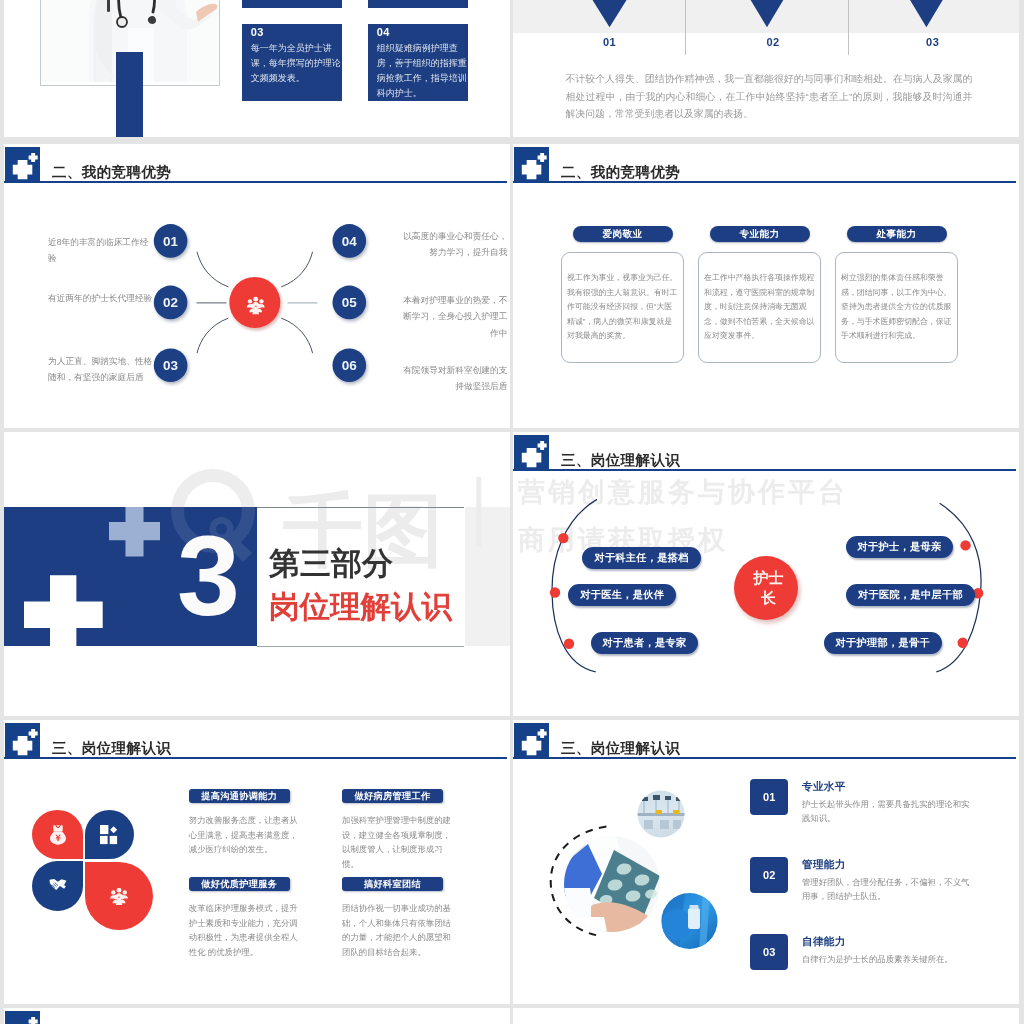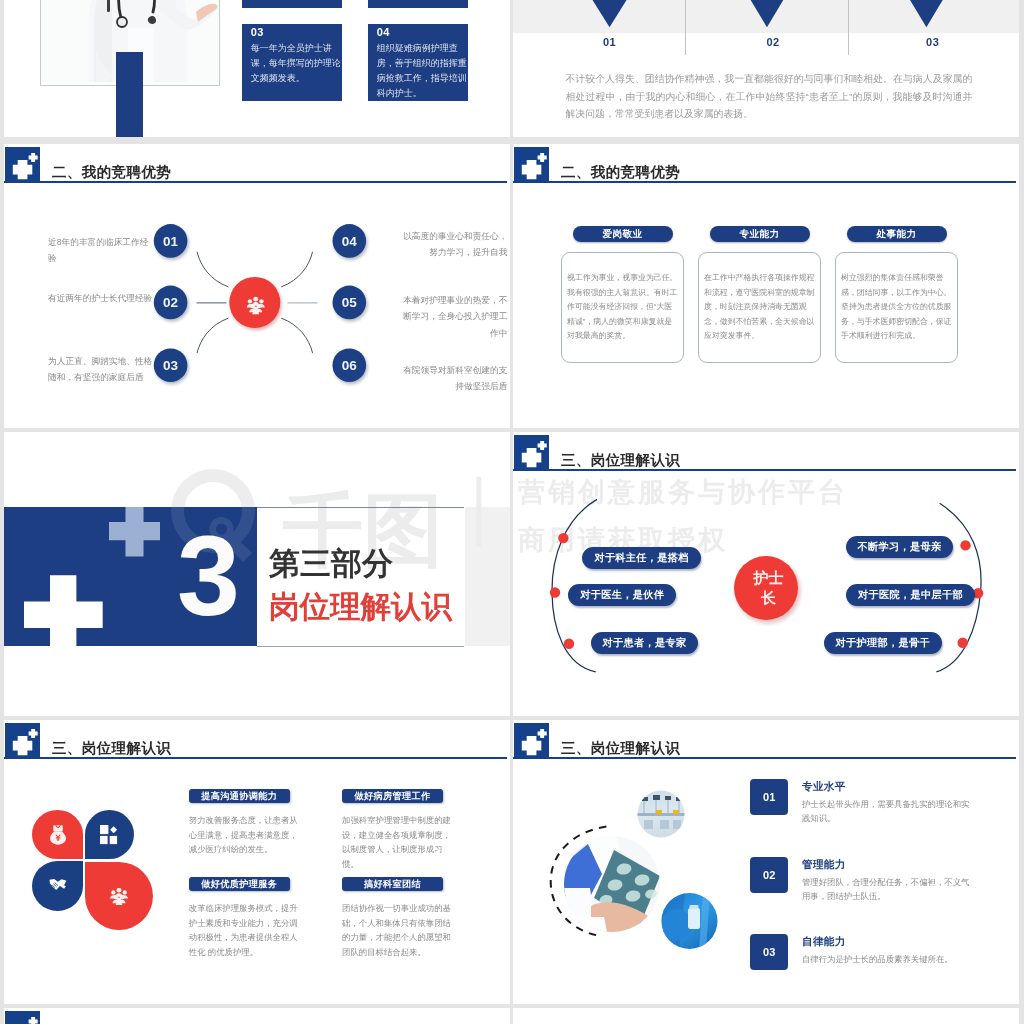--- a/index.html
+++ b/index.html
@@ -327,21 +327,21 @@
         </filter>
       </defs>
     </svg>
     <div class="rc6">
       <div>护士</div>
       <div>长</div>
     </div>
     <div class="pill6" style="left:69.4px;top:115px">对于科主任，是搭档</div>
     <div class="pill6" style="left:55.3px;top:151.7px">对于医生，是伙伴</div>
     <div class="pill6" style="left:77.5px;top:199.7px">对于患者，是专家</div>
-    <div class="pill6" style="left:332.5px;top:103.5px">不断学习，是母亲</div>
+    <div class="pill6" style="left:332.5px;top:103.5px">对于护士，是母亲</div>
     <div class="pill6" style="left:333.1px;top:151.9px">对于医院，是中层干部</div>
     <div class="pill6" style="left:310.6px;top:199.9px">对于护理部，是骨干</div>
   </div>
   <div class="slide col1 r3" id="s7">
     <div class="shead">
       <div class="badge">
         <svg width="35" height="35" viewBox="0 0 35 35">
           <path fill="#fff" d="M12.7 12.9h9.7v4.8h4.9v9.7h-4.9v4.8h-9.7v-4.8H7.8v-9.7h4.9z"></path>
           <path fill="#fff" d="M26.2 6.0h3.9v2.6h2.6v3.9h-2.6v2.6h-3.9v-2.6h-2.6V8.6h2.6z"></path>
         </svg>

